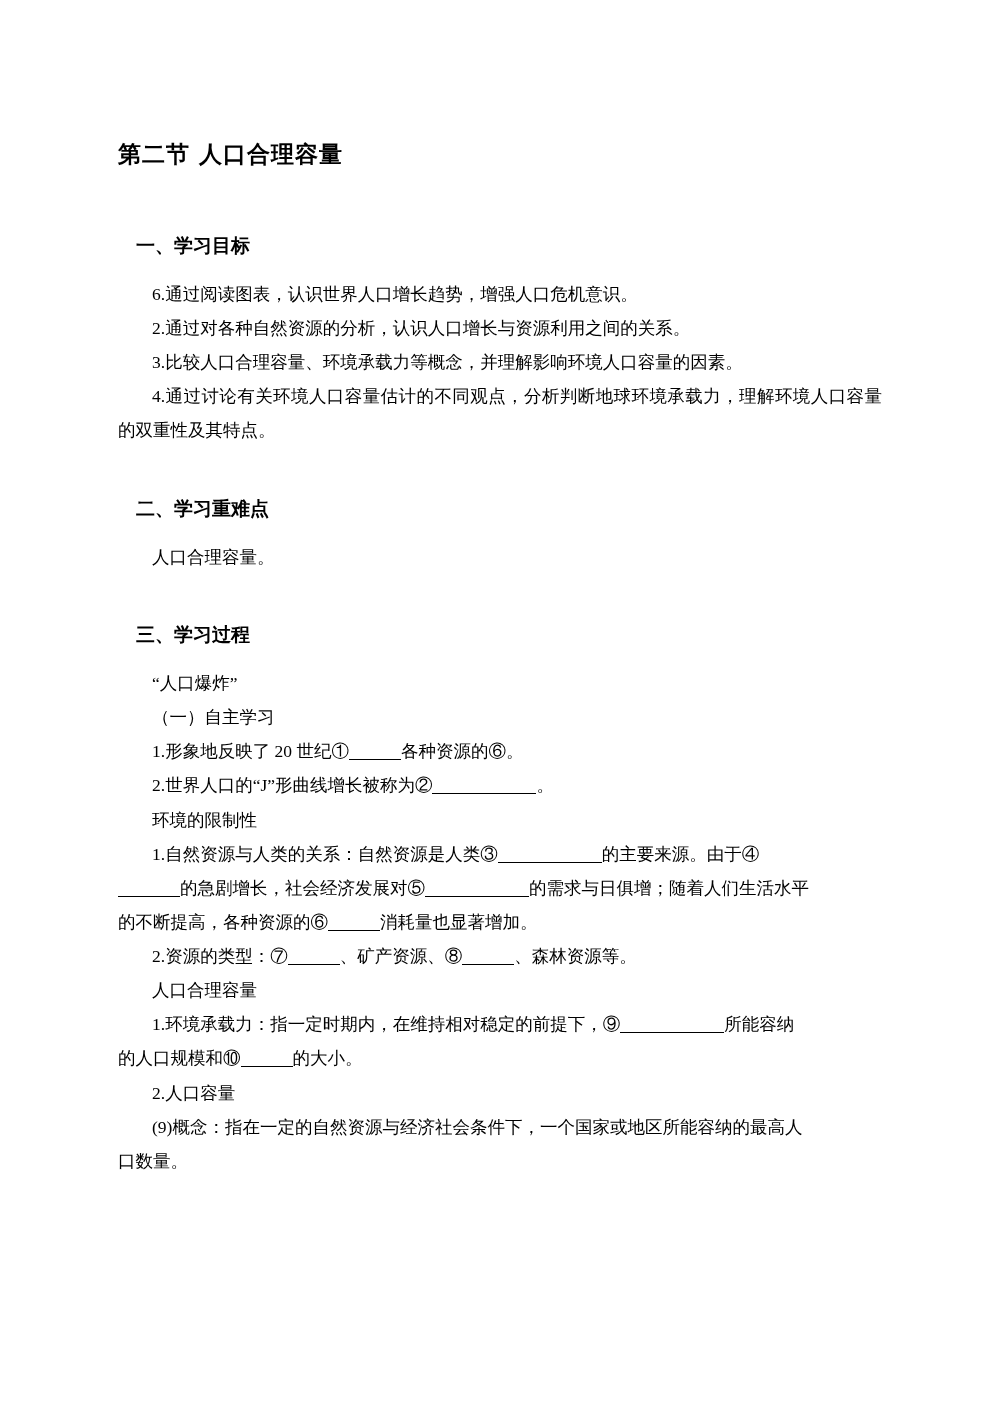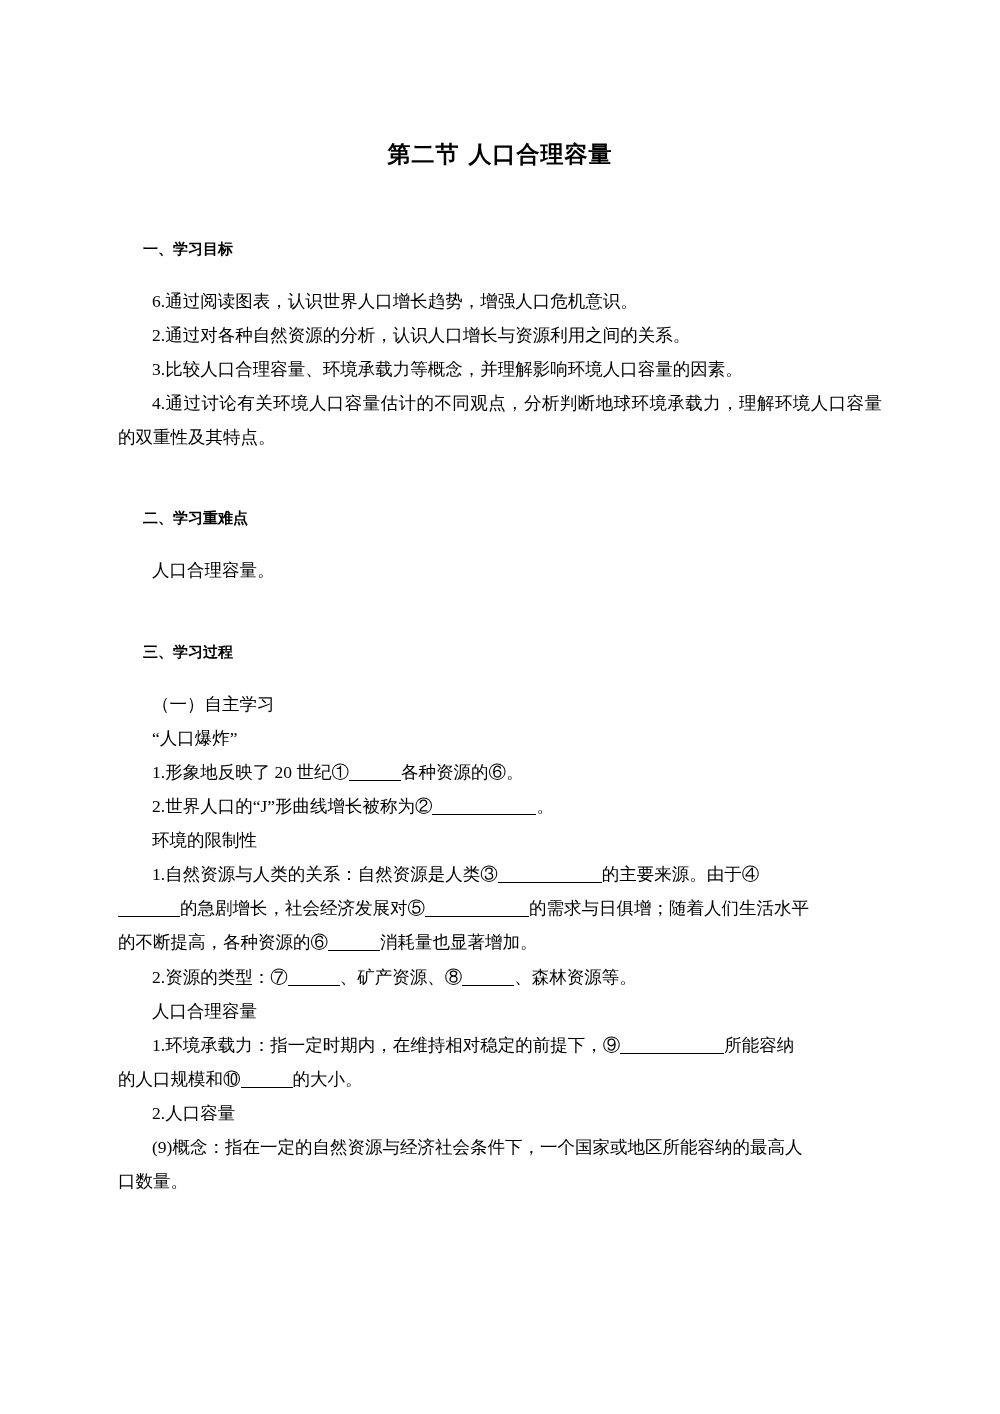--- a/index.html
+++ b/index.html
@@ -15,33 +15,33 @@
     position: relative;
     overflow: hidden;
   }
   .page {
     width: 1000px;
     height: 1414px;
     box-sizing: border-box;
     padding: 118px 118px 60px 118px;
   }
   .doc-title {
-    text-align: center;
+    text-align: left;
     font-family: "DejaVu Sans", "Liberation Sans", sans-serif;
     font-weight: bold;
     font-size: 23px;
     letter-spacing: 1px;
     margin: 18px 0 0 0;
     line-height: 1.6;
   }
   .section-heading {
     font-family: Liberation Serif, serif;
     font-weight: bold;
-    font-size: 15px;
-    margin: 7px;
+    font-size: 19px;
+    margin: 0;
     padding-left: 18px;
     line-height: 1.8;
   }
   .gap-large { height: 56px; }
   .gap-mid   { height: 44px; }
   .gap-small { height: 14px; }
   p.body-line {
     font-size: 17.5px;
     line-height: 1.95;
     margin: 0;
@@ -92,22 +92,22 @@
   <div class="gap-mid"></div>
 
   <h2 class="section-heading">二、学习重难点</h2>
   <div class="gap-small"></div>
   <p class="body-line indent">人口合理容量。</p>
 
   <div class="gap-mid"></div>
 
   <h2 class="section-heading">三、学习过程</h2>
   <div class="gap-small"></div>
+  <p class="body-line indent">“人口爆炸”</p>
   <p class="body-line indent">（一）自主学习</p>
-  <p class="body-line indent">“人口爆炸”</p>
 
   <p class="body-line indent"><span>1.形象地反映了 20 世纪①</span><span class="blank-s"></span><span>各种资源的⑥。</span></p>
 
   <p class="body-line indent"><span>2.世界人口的“J”形曲线增长被称为②</span><span class="blank-l"></span><span>。</span></p>
 
   <p class="body-line indent">环境的限制性</p>
 
   <p class="body-line indent"><span>1.自然资源与人类的关系：自然资源是人类③</span><span class="blank-l"></span><span>的主要来源。由于④</span></p>
   <p class="body-line noindent"><span class="blank-m"></span><span>的急剧增长，社会经济发展对⑤</span><span class="blank-l"></span><span>的需求与日俱增；随着人们生活水平</span></p>
   <p class="body-line noindent"><span>的不断提高，各种资源的⑥</span><span class="blank-s"></span><span>消耗量也显著增加。</span></p>

